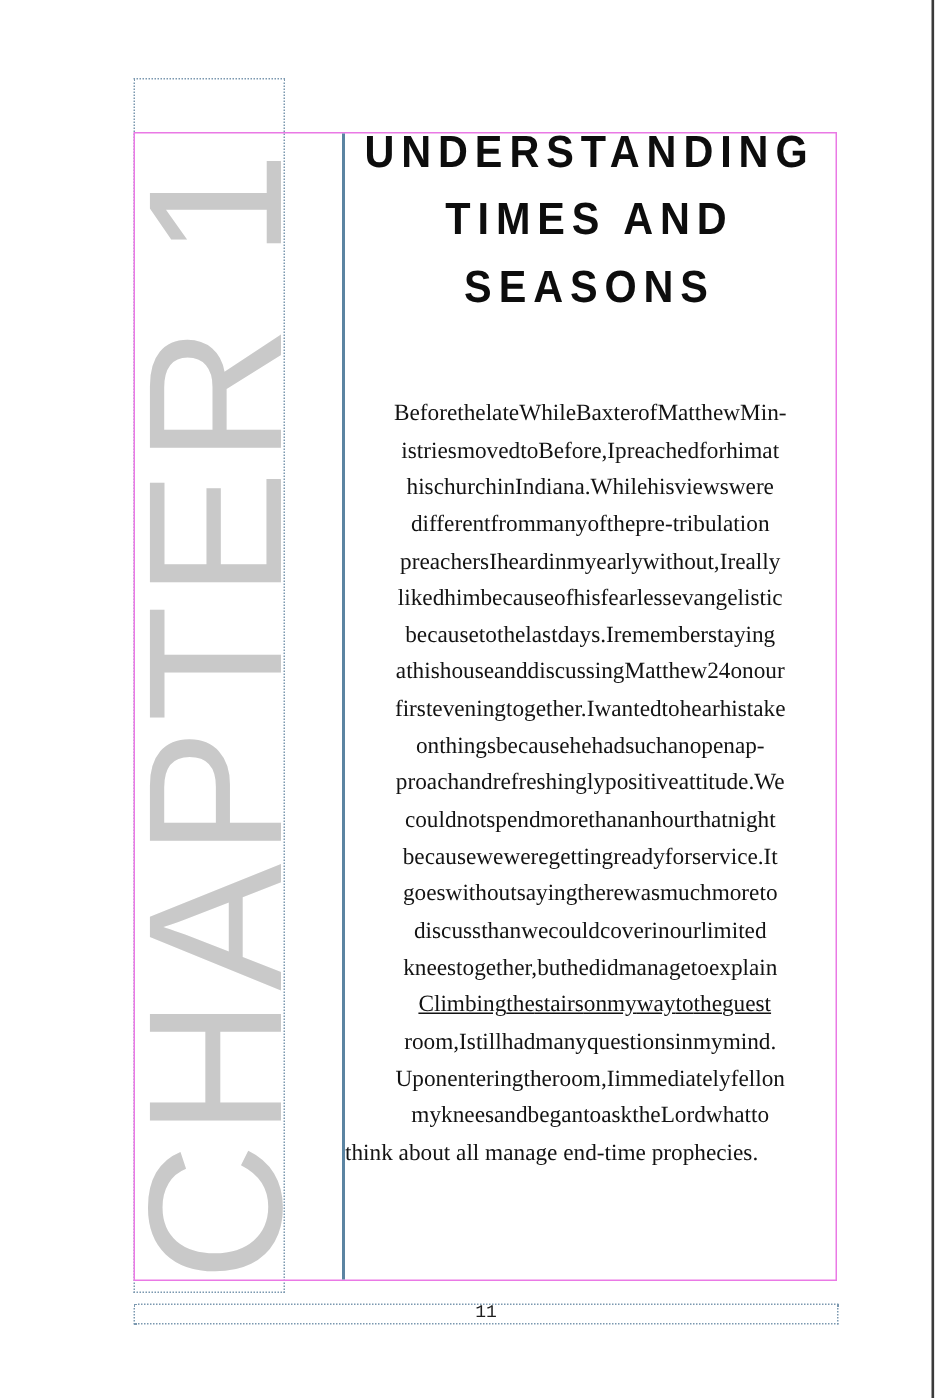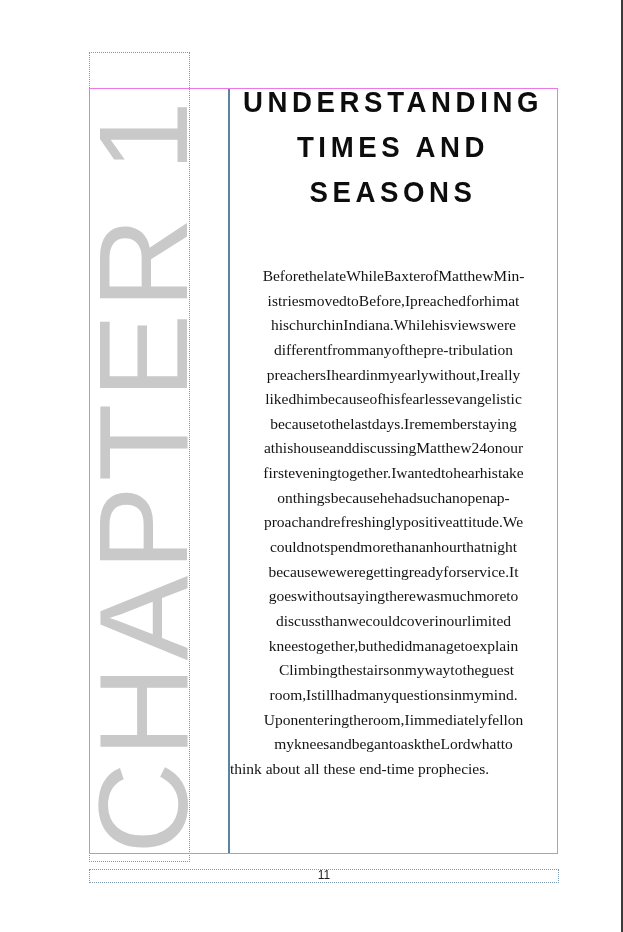--- a/index.html
+++ b/index.html
@@ -54,28 +54,28 @@
   }
 
   
   #body-text {
     position:absolute; left:230px; top:264px; width:327px;
     font-size:15.5px; color:#131313;
   }
   .bline { line-height:24.65px; height:24.65px; }
   .bline.just { display:flex; justify-content:center; }
   .bline.just span { white-space:nowrap; }
-  .bline.indent { padding-left:6px; }
+  .bline.indent { padding-left:6px;text-decoration:underline; }
   .bline.last { text-align:left; white-space:nowrap; }
 
   
   #folio-number {
     position:absolute; left:89px; top:868px; width:470px; height:15px;
     text-align:center; font-size:12px; line-height:15px; color:#1e1e1e;
-    font-family:Liberation Sans, sans-serif;
+    font-family:Liberation Mono, monospace;
   }
 </style>
 </head>
 <body>
 
 <div id="canvas">
 
   <div id="chapter-guide" class="dotted-frame"></div>
   <div id="text-frame"></div>
   <div id="column-edge"></div>
@@ -290,19 +290,19 @@
         <span>knees</span>
         <span>and</span>
         <span>began</span>
         <span>to</span>
         <span>ask</span>
         <span>the</span>
         <span>Lord</span>
         <span>what</span>
         <span>to</span>
       </div>
-      <div class="bline last">think about all these end-time prophecies.</div>
+      <div class="bline last">think about all manage end-time prophecies.</div>
     </div>
 
   <div id="folio-guide" class="dotted-frame"></div>
   <div id="folio-number">11</div>
 
 </div>
 
 </body></html>

